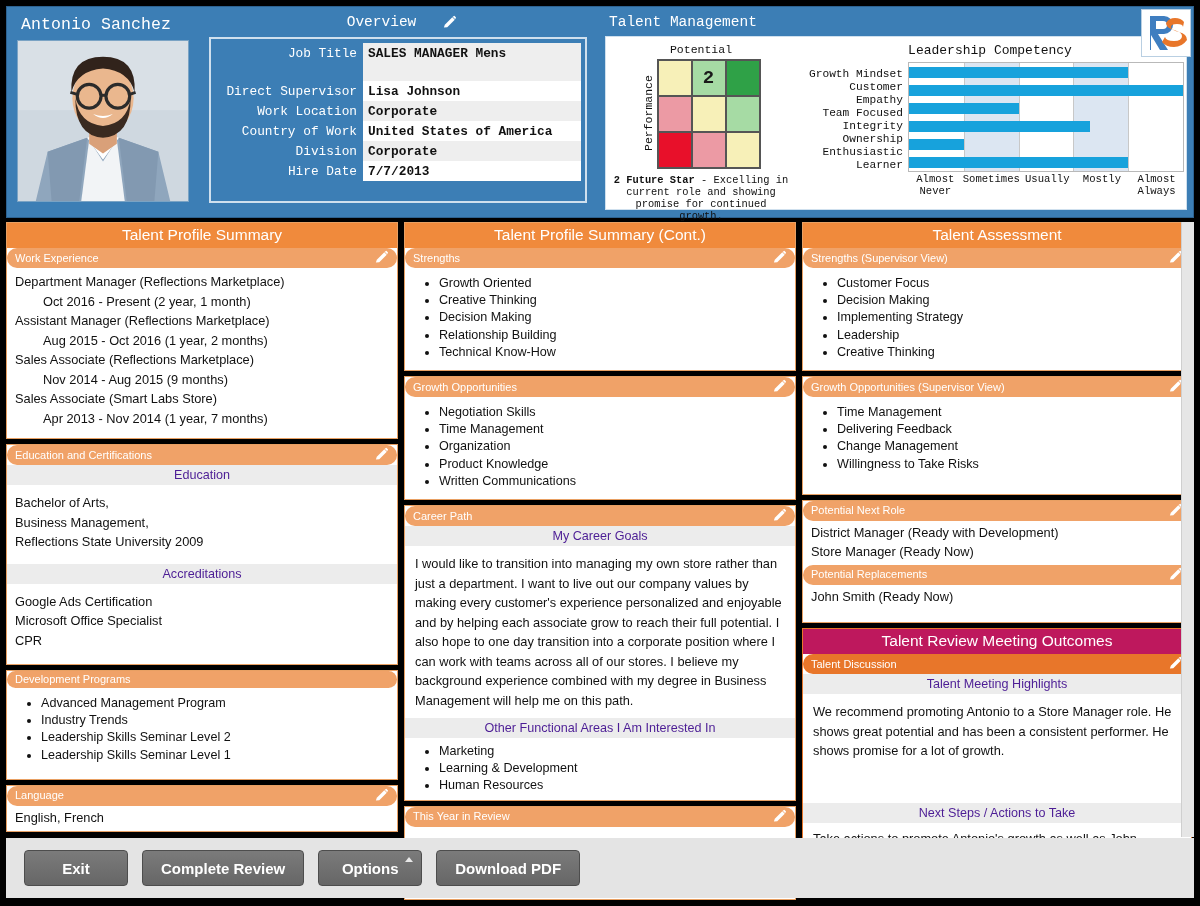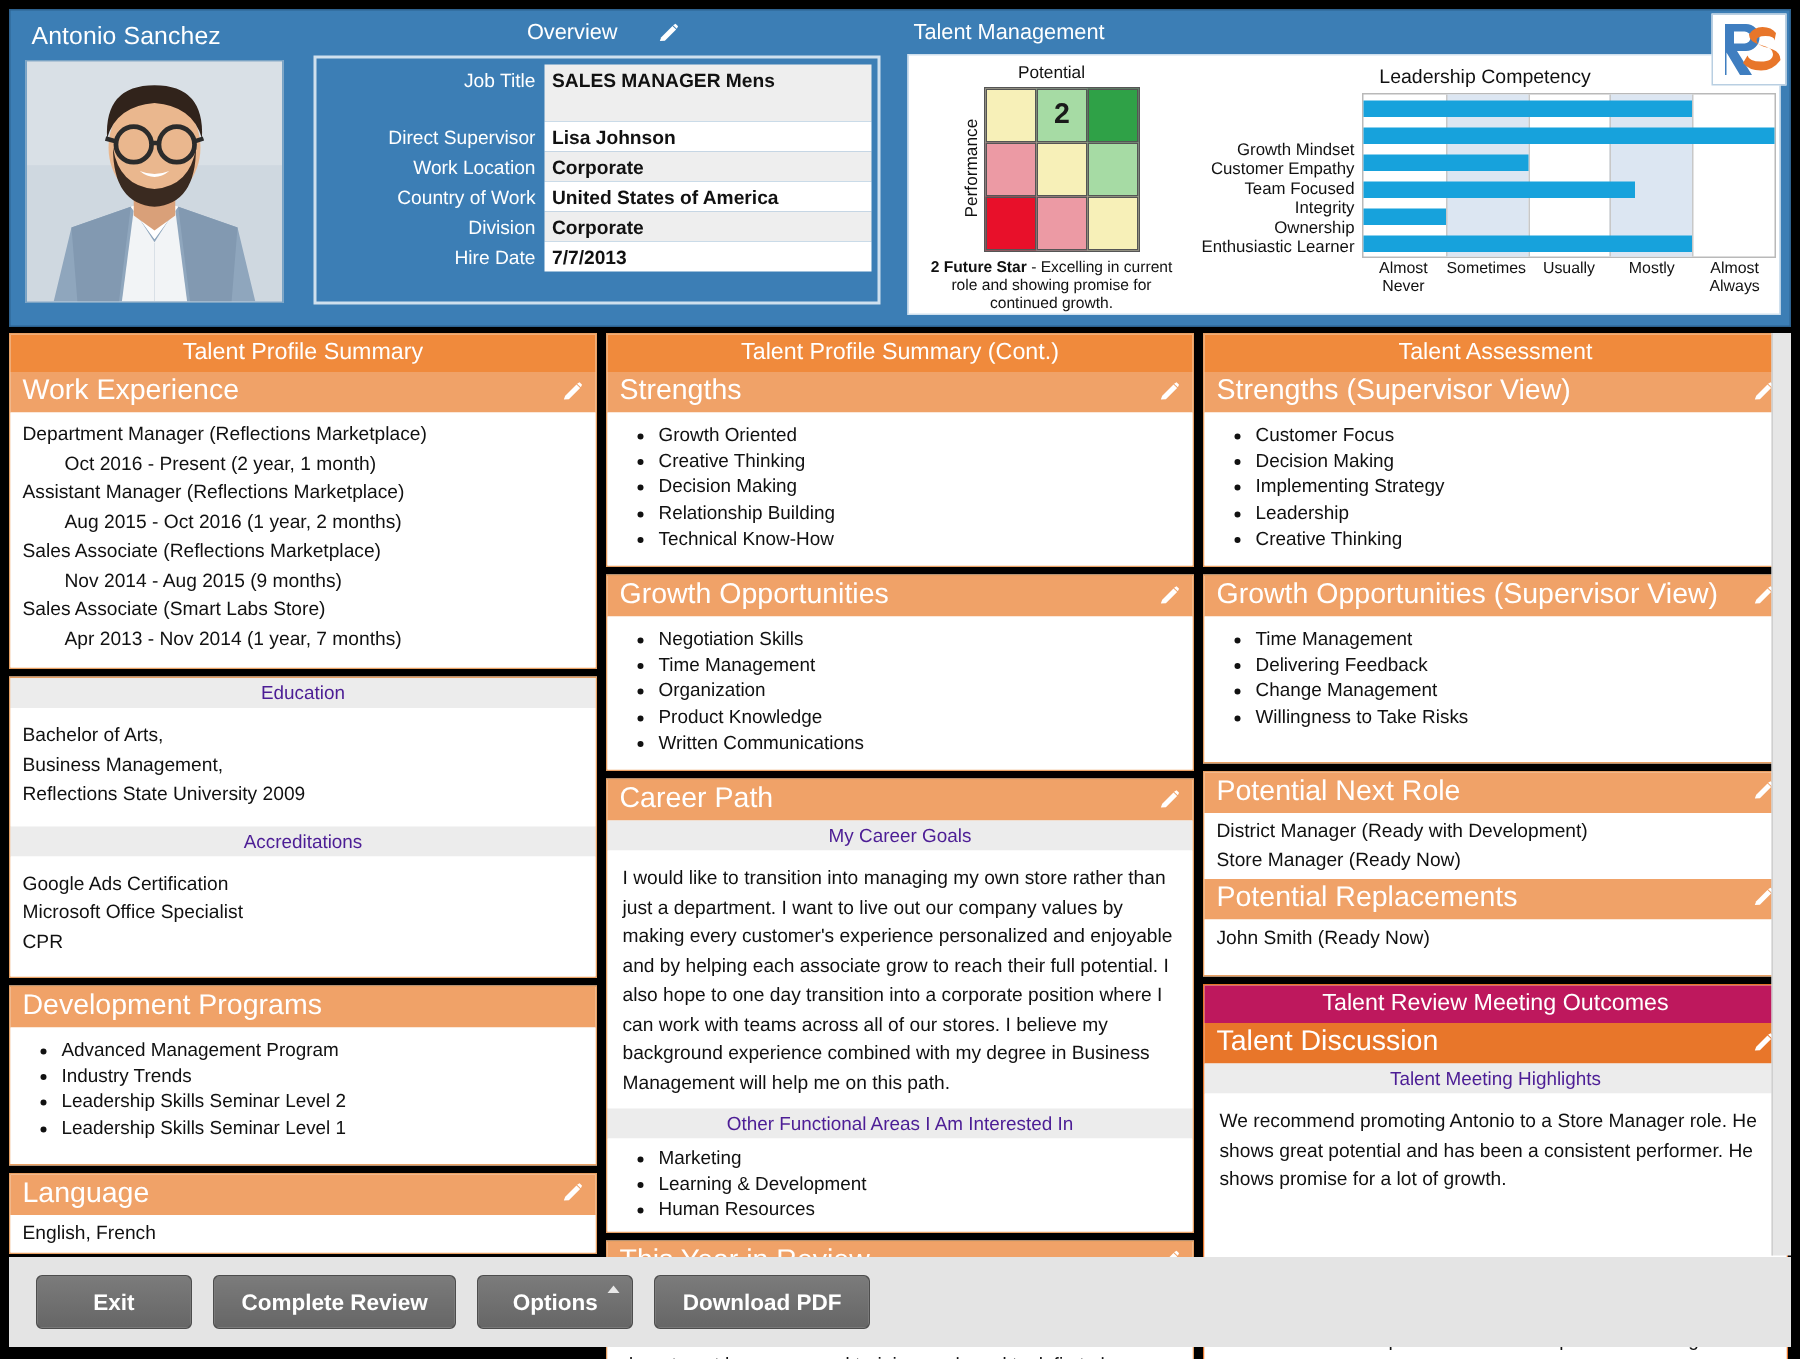--- a/index.html
+++ b/index.html
@@ -16,20 +16,21 @@
     background: #000;
   }
 
   
   .header-band {
     position: absolute; left: 6px; top: 6px;
     width: 1188px; height: 212px;
     background: #3c7eb5;
     border: 1px solid #2d6290;
     display: flex;
+    font-family: Liberation Mono, monospace;
   }
   .hdr-left {
     width: 196px; padding: 6px 0 0 10px;
     flex: 0 0 196px;
   }
   .person-name {
     color: #fff; font-size: 16.5px; letter-spacing: .1px;
     margin: 2px 0 6px 4px;
   }
   .photo-frame {
@@ -163,23 +164,23 @@
     border: 1px solid #e8a063; background: #fff;
     margin-bottom: 5px;
   }
   .card.flush { margin-bottom: 0; }
   .card-title {
     background: #f08a3c; color: #fff; font-size: 15.5px;
     text-align: center; padding: 3px 0 4px 0;
   }
   .card-title.dark { background: #be185d; }
   .sec-head {
-    background: #f0a268; color: #fff; font-size: 19px;
+    background: #f0a268; color: #fff; font-size: 11px;
     padding: 2px 8px 3px 8px;
-    display: flex; align-items: center; justify-content: space-between;
+    display: flex; align-items: center; justify-content: space-between; border-radius: 10px;
   }
   .sec-head.dark { background: #e8762a; }
   .sec-body { padding: 4px 8px 6px 8px; background: #fff; }
   .sub-head {
     background: #ececec; color: #4c1d95; font-size: 12.6px;
     text-align: center; padding: 3px 0 3px 0;
   }
   ul.bullets { margin: 3px 0 3px 0; padding-left: 26px; }
   ul.bullets li { font-size: 12.6px; color: #111; line-height: 17.2px; }
   .line { font-size: 12.8px; color: #111; line-height: 19.5px; }
@@ -394,20 +395,29 @@
           <div class="line">Assistant Manager (Reflections Marketplace)</div>
           <div class="line indent">Aug 2015 - Oct 2016 (1 year, 2 months)</div>
           <div class="line">Sales Associate (Reflections Marketplace)</div>
           <div class="line indent">Nov 2014 - Aug 2015 (9 months)</div>
           <div class="line">Sales Associate (Smart Labs Store)</div>
           <div class="line indent">Apr 2013 - Nov 2014 (1 year, 7 months)</div>
         </div>
       </div>
 
       <div class="card">
+        <div class="sec-head">
+          <span>Education and Certifications</span>
+          <span class="pencil">
+            <svg width="15" height="15" viewBox="0 0 16 16">
+                <path d="M2 13.2 L3 10.4 L11 2.4 L13.6 5 L5.6 13 Z" fill="#ffffff"></path>
+                <path d="M11.4 1.9 L13.2 0.9 L15 2.7 L14.1 4.5 Z" fill="#ffffff"></path>
+              </svg>
+          </span>
+        </div>
         <div class="sub-head">Education</div>
         <div class="sec-body" style="padding-top:8px;padding-bottom:12px;">
           <div class="line">Bachelor of Arts,</div>
           <div class="line">Business Management,</div>
           <div class="line">Reflections State University 2009</div>
         </div>
         <div class="sub-head">Accreditations</div>
         <div class="sec-body" style="padding-top:8px;padding-bottom:14px;">
           <div class="line">Google Ads Certification</div>
           <div class="line">Microsoft Office Specialist</div>

